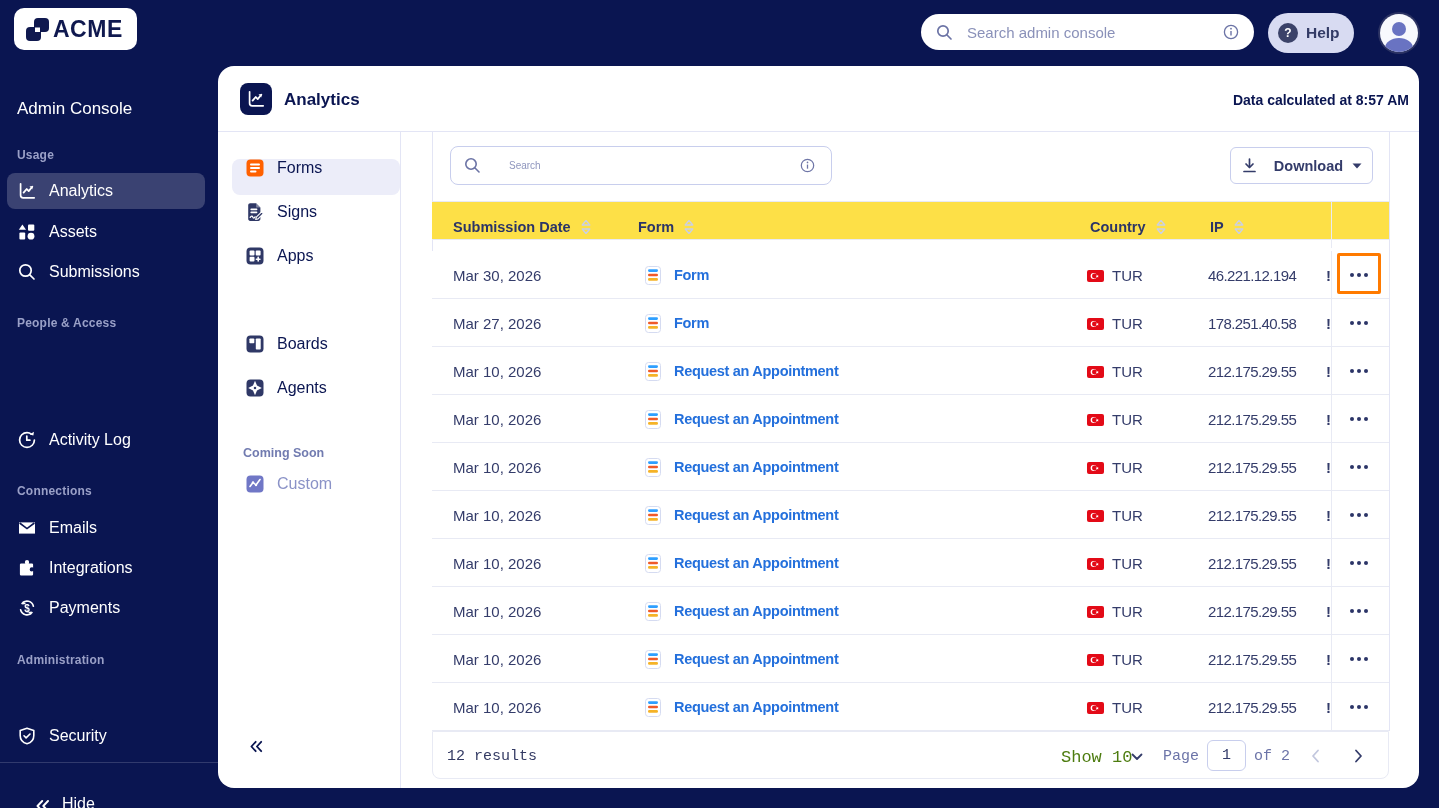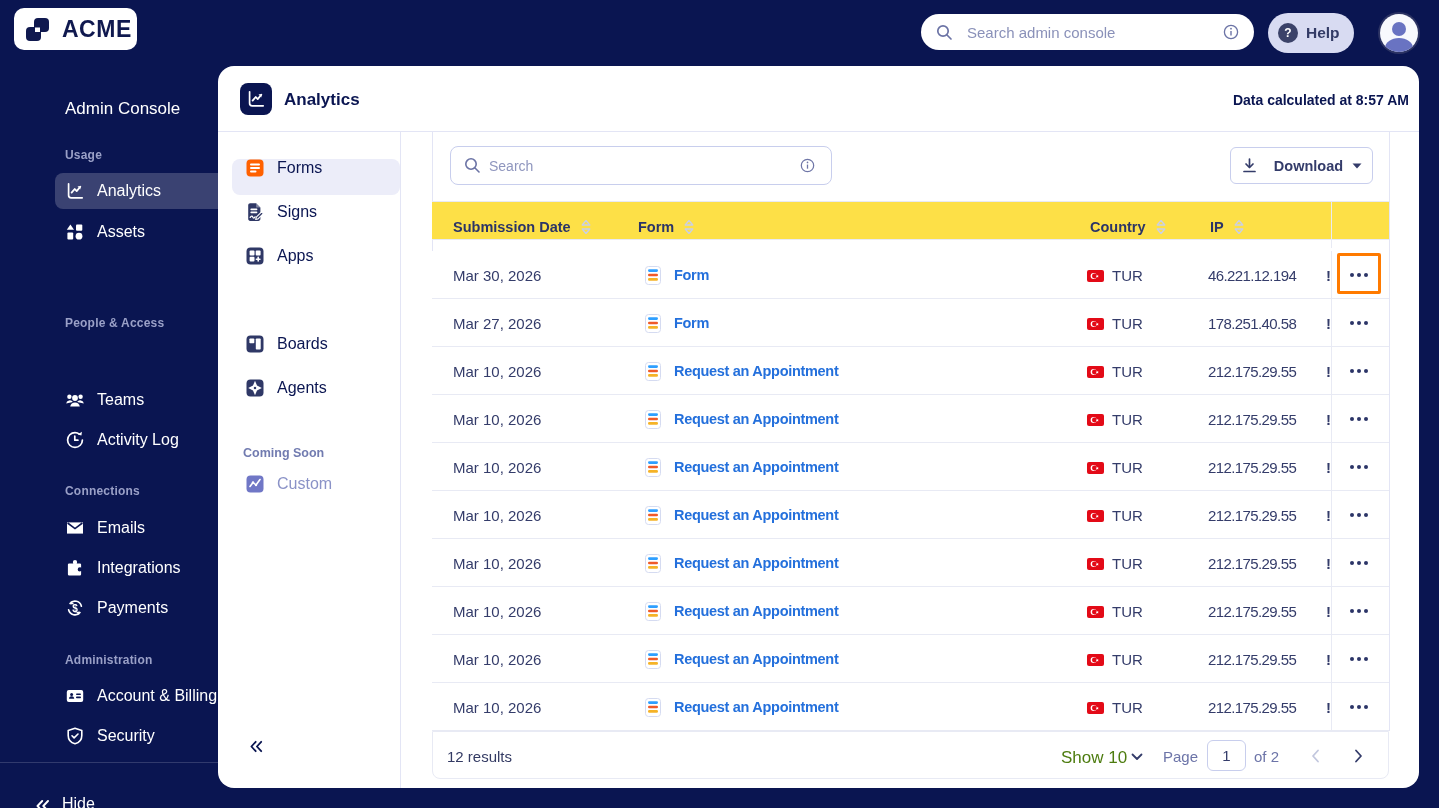--- a/index.html
+++ b/index.html
@@ -3,33 +3,33 @@
 <meta charset="utf-8">
 <style>
   * { margin:0; padding:0; box-sizing:border-box; }
   html,body { width:1439px; height:808px; overflow:hidden; }
   body { background:#0a1551; font-family:"Liberation Sans", sans-serif; position:relative; }
   .abs { position:absolute; }
 
   
   .logo { left:14px; top:8px; width:123px; height:42px; background:#fff; border-radius:10px; display:flex; align-items:center; }
   .logo .mark { width:26px; height:25px; margin-left:11px; position:relative; }
-  .logo .txt { font-size:23px; font-weight:bold; color:#10194f; letter-spacing:0.5px; margin-left:11px; }
+  .logo .txt { font-size:23px; font-weight:bold; color:#10194f; letter-spacing:0.5px; margin-left:2px; }
   .tsearch { left:921px; top:14px; width:333px; height:36px; background:#fff; border-radius:18px; display:flex; align-items:center; }
   .tsearch .ph { color:#8a91b9; font-size:15px; margin-left:14px; }
   .help { left:1268px; top:13px; width:86px; height:40px; background:#d8dbf2; border-radius:20px; display:flex; align-items:center; }
   .help .q { width:20px; height:20px; border-radius:50%; background:#3b4269; color:#fff; font-size:12px; font-weight:bold; display:flex; align-items:center; justify-content:center; margin-left:10px; }
   .help .t { color:#333b66; font-size:15.5px; font-weight:bold; margin-left:8px; }
   .avatar { left:1378px; top:12px; width:42px; height:42px; border-radius:50%; background:#2c3363; }
   .avatar .inner { position:absolute; left:2px; top:2px; width:38px; height:38px; border-radius:50%; background:#f8f9fd; overflow:hidden; }
   .avatar .head { position:absolute; left:12px; top:8px; width:14px; height:14px; border-radius:50%; background:#6973c2; }
   .avatar .body { position:absolute; left:5px; top:24px; width:28px; height:20px; border-radius:50% 50% 0 0; background:#6973c2; }
 
   
-  .side { left:0; top:0; width:218px; height:808px; color:#fff;margin-left:48px; }
+  .side { left:0; top:0; width:218px; height:808px; color:#fff; }
   .side .title { position:absolute; left:17px; top:99px; font-size:17px; font-weight:500; color:#fff; }
   .slabel { position:absolute; left:17px; font-size:12px; font-weight:bold; color:#9aa0c7; letter-spacing:0.2px; }
   .sitem { position:absolute; left:7px; width:198px; height:36px; display:flex; align-items:center; border-radius:8px; }
   .sitem.active { background:#3a4272; }
   .sitem svg { margin-left:11px; flex:none; }
   .sitem .t { margin-left:13px; font-size:16px; color:#fff; }
   .hide-sep { position:absolute; left:0; top:762px; width:218px; border-top:1px solid rgba(255,255,255,0.16); }
   .hideitem { position:absolute; left:35px; top:771px; height:22px; display:flex; align-items:flex-end;margin-top:20px; }
   .hideitem .t { font-size:16px; color:#fff; margin-left:12px; }
 
@@ -44,38 +44,38 @@
   .subnav-border { position:absolute; left:182px; top:66px; width:1px; height:656px; background:#e3e5f5; }
   .nitem { position:absolute; left:14px; width:168px; height:36px; display:flex; border-radius:8px; color:#0a1551; }
   .nitem.active { background:#ecedf9; }
   .nitem svg { margin-left:14px; flex:none; }
   .nitem .t { margin-left:13px; font-size:16px; }
   .coming { position:absolute; left:25px; top:380px; font-size:12.5px; font-weight:bold; color:#717bb0; }
 
   
   .vline { position:absolute; top:66px; width:1px; height:599px; background:#e3e5f5; }
   .csearch { position:absolute; left:232px; top:80px; width:382px; height:39px; border:1px solid #c8ceed; border-radius:8px; display:flex; align-items:center; }
-  .csearch .ph { color:#8f96be; font-size:14px; margin-left:8px; }
+  .csearch .ph { color:#8f96be; font-size:10px; margin-left:28px; }
   .dl { position:absolute; left:1012px; top:81px; width:143px; height:37px; border:1px solid #c8ceed; border-radius:6px; display:flex; align-items:center; justify-content:center; }
   .dl .t { font-size:14.5px; font-weight:bold; color:#343c6a; margin:0 9px 0 16px; }
 
   
   .thead { position:absolute; left:214px; top:135px; width:957px; height:39px; background:#fde047; border-top:1px solid #e8eaf4; border-bottom:1px solid #e8eaf4; }
   .hcell { position:absolute; top:1px; height:47px; display:flex; align-items:center; font-size:14.5px; font-weight:bold; color:#2b3467; }
   .trow { position:absolute; left:214px; width:957px; height:48px; border-bottom:1px solid #e8eaf4; background:#fff; }
   .date { position:absolute; left:21px; top:16px; font-size:15px; color:#343c6a; }
   .ficon { position:absolute; left:213px; top:15px; }
   .flink { position:absolute; left:242px; top:16px; font-size:14.5px; font-weight:bold; color:#2470dc; letter-spacing:-0.3px; }
   .tur { position:absolute; left:680px; top:16px; font-size:15px; color:#343c6a; }
   .ip { position:absolute; left:776px; top:16px; font-size:15px; color:#343c6a; letter-spacing:-0.6px; }
   .bang { position:absolute; left:894px; top:16px; font-size:15px; font-weight:bold; color:#343c6a; width:4px; overflow:hidden; }
   .acol { position:absolute; left:899px; top:0; width:58px; height:48px; border-left:1px solid #e8eaf4; }
   .dots { position:absolute; left:-2px; top:0; width:58px; height:48px; display:flex; align-items:center; justify-content:center; gap:3px; }
   .dots i { width:4px; height:4px; border-radius:50%; background:#2b3467; }
-  .tfoot { position:absolute; left:214px; top:665px; width:957px; height:48px; border:1px solid #e8eaf4; background:#fff; border-radius:0 0 8px 8px; }
+  .tfoot { position:absolute; left:214px; top:665px; width:957px; height:48px; border:1px solid #e8eaf4; background:#fff; border-radius:0 0 8px 8px;font-family:Liberation Mono, monospace; }
   .obox { position:absolute; left:1119px; top:187px; width:44px; height:41px; border:3.5px solid #ff7a00; border-radius:2px; z-index:5; }
 
   .sorticon { margin-left:10px; }
 </style>
 </head>
 <body>
 
 <div class="abs logo">
   <div class="mark">
     <svg width="26" height="25" viewBox="0 0 26 25">
@@ -126,33 +126,29 @@
   </div>
   <div class="sitem" style="top:213.5px">
     <svg width="18" height="18" viewBox="0 0 18 18" fill="#fff">
         <path d="M4.4 1.6 8 6.8H0.8z"></path>
         <rect x="10" y="1.4" width="6.3" height="6.3" rx="1"></rect>
         <rect x="1.4" y="9.6" width="5.8" height="7" rx="1"></rect>
         <circle cx="13" cy="13.2" r="3.4"></circle>
       </svg>
     <div class="t">Assets</div>
   </div>
+  <div class="sitem" style="top:253.5px">
+    <svg width="18" height="18" viewBox="0 0 18 18">
+        <circle cx="7.5" cy="7.5" r="5.7" fill="none" stroke="#fff" stroke-width="1.7"></circle>
+        <line x1="11.8" y1="11.8" x2="16" y2="16" stroke="#fff" stroke-width="1.7" stroke-linecap="round"></line>
+      </svg>
+    <div class="t">Submissions</div>
+  </div>
 
   <div class="slabel" style="top:316px">People &amp; Access</div>
-  <div class="sitem" style="top:382px">
-    <svg width="18" height="18" viewBox="0 0 18 18" fill="#fff">
-        <circle cx="3.4" cy="5.8" r="2.2"></circle>
-        <circle cx="14.6" cy="5.8" r="2.2"></circle>
-        <path d="M0.2 12.6a3.6 3.6 0 0 1 6.7-1.5z"></path>
-        <path d="M17.8 12.6a3.6 3.6 0 0 0-6.7-1.5z"></path>
-        <circle cx="9" cy="7" r="2.9"></circle>
-        <path d="M4.2 15.4a4.9 4.9 0 0 1 9.6 0z"></path>
-      </svg>
-    <div class="t">Teams</div>
-  </div>
   <div class="sitem" style="top:422px">
     <svg width="18" height="18" viewBox="0 0 18 18">
         <path d="M16.4 9A7.4 7.4 0 1 1 9 1.6a7.4 7.4 0 0 1 4.4 1.5" fill="none" stroke="#fff" stroke-width="1.7" stroke-linecap="round"></path>
         <path d="M15.9 0.7l-0.5 3.8-3.6-1.1z" fill="#fff"></path>
         <path d="M8.8 5.2v4h3.1" fill="none" stroke="#fff" stroke-width="1.7" stroke-linecap="round" stroke-linejoin="round"></path>
       </svg>
     <div class="t">Activity Log</div>
   </div>
 
   <div class="slabel" style="top:484px">Connections</div>
@@ -174,30 +170,20 @@
         <path d="M2.6 10.8a6.6 6.6 0 0 0 11.4 2.8" fill="none" stroke="#fff" stroke-width="1.6" stroke-linecap="round"></path>
         <path d="M15.4 7.2A6.6 6.6 0 0 0 4 4.4" fill="none" stroke="#fff" stroke-width="1.6" stroke-linecap="round"></path>
         <path d="M4.9 1.9 4.3 5.6 8 5z" fill="#fff"></path>
         <path d="M13.1 16.1l0.6-3.7-3.7 0.6z" fill="#fff"></path>
         <text x="9" y="12.6" font-size="10" font-weight="bold" fill="#fff" text-anchor="middle" font-family="Liberation Sans, sans-serif">$</text>
       </svg>
     <div class="t">Payments</div>
   </div>
 
   <div class="slabel" style="top:653px">Administration</div>
-  <div class="sitem" style="top:678px">
-    <svg width="18" height="18" viewBox="0 0 18 18">
-        <rect x="0.8" y="3" width="16.4" height="12" rx="2" fill="#fff"></rect>
-        <circle cx="5.6" cy="7.4" r="1.5" fill="#0a1551"></circle>
-        <path d="M3 11.8a2.6 2.6 0 0 1 5.2 0z" fill="#0a1551"></path>
-        <rect x="10" y="6.4" width="5" height="1.6" rx="0.8" fill="#0a1551"></rect>
-        <rect x="10" y="9.6" width="5" height="1.6" rx="0.8" fill="#0a1551"></rect>
-      </svg>
-    <div class="t">Account &amp; Billing</div>
-  </div>
   <div class="sitem" style="top:718px">
     <svg width="18" height="18" viewBox="0 0 18 18">
         <path d="M9 1.2 15.8 3.6v5C15.8 13 13 15.8 9 16.8 5 15.8 2.2 13 2.2 8.6v-5z" fill="none" stroke="#fff" stroke-width="1.6" stroke-linejoin="round"></path>
         <path d="M6 8.8l2.1 2.1 3.9-3.9" fill="none" stroke="#fff" stroke-width="1.6" stroke-linecap="round" stroke-linejoin="round"></path>
       </svg>
     <div class="t">Security</div>
   </div>
 </div>
 <div class="abs hide-sep"></div>
 <div class="abs hideitem">

